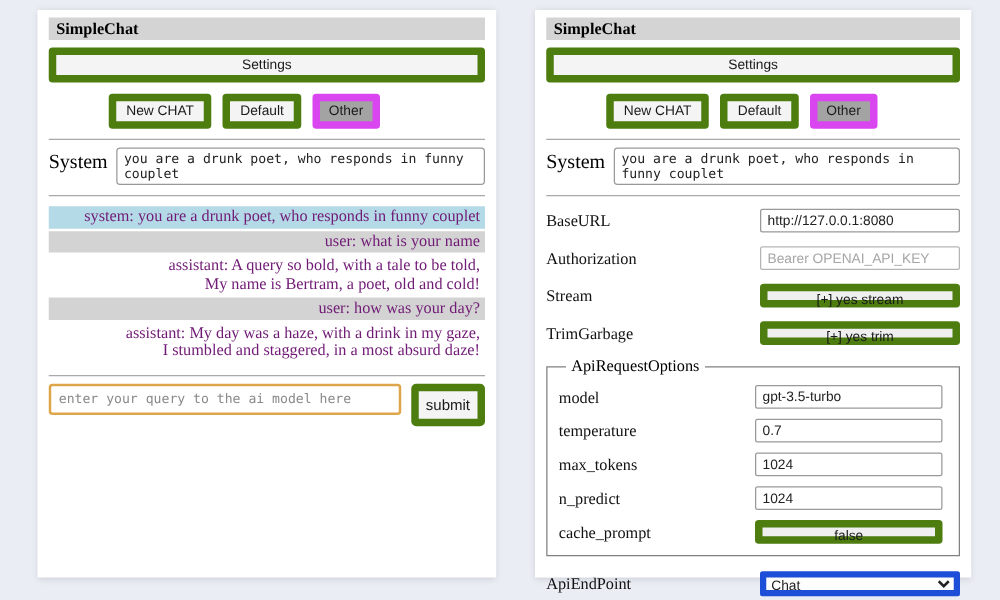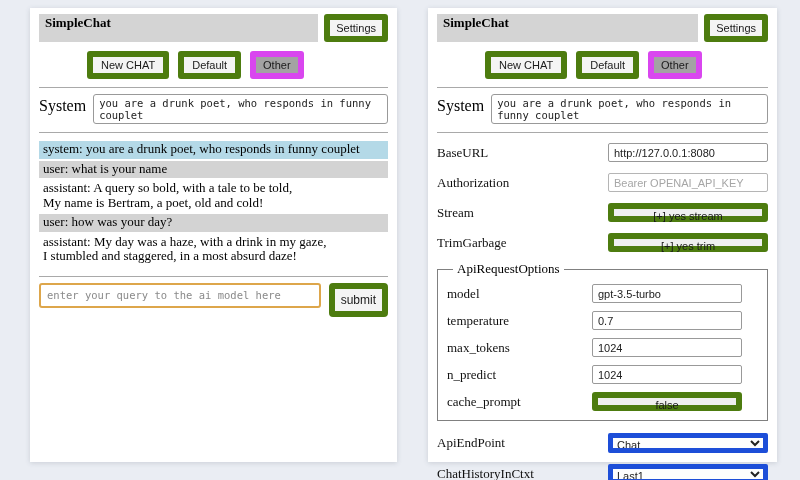--- a/index.html
+++ b/index.html
@@ -17,21 +17,21 @@
     background: #ffffff;
     box-shadow: 0 1px 5px rgba(60,70,90,0.18);
     padding: 6px 9px 8px 9px;
     display: flex;
     flex-direction: column;
   }
   .panel-left  { left: 30px;  width: 367px; }
   .panel-right { left: 428px; width: 349px; }
 
   
-  .header-row { display: flex; gap: 6px; align-items: stretch; }
+  .header-row { display: flex; gap: 6px; align-items: stretch; flex-direction: column; }
   .title-bar {
     flex: 1;
     background: #d4d4d4;
     font-weight: bold;
     font-size: 13px;
     padding: 2px 6px;
     line-height: 14px;
   }
   button {
     font-family: "Liberation Sans", sans-serif;
@@ -77,21 +77,22 @@
   }
 
   
   .messages { margin-top: 2px; }
   .msg {
     font-size: 13px;
     line-height: 1.12;
     padding: 1px 4px 2px 4px;
     margin-bottom: 2px;
     white-space: pre-line;
-    color: #000000;
+    color: #701a75;
+    text-align: right;
   }
   .msg-system    { background: #b4d9e7; }
   .msg-user      { background: #d3d3d3; }
   .msg-assistant { background: #ffffff; }
 
   
   .srow {
     display: flex;
     align-items: center;
     justify-content: space-between;
@@ -128,21 +129,21 @@
     border: 1px solid #808080;
     margin: 2px 0 8px 0;
     padding: 1px 9px 7px 9px;
   }
   fieldset.api-opts legend {
     font-size: 13px;
     padding: 0 4px;
     margin-left: 6px;
   }
   fieldset.api-opts .ctl { width: 150px; }
-  fieldset.api-opts .srow { margin: 6px 16px 8px 0; }
+  fieldset.api-opts .srow { margin: 6px 4px 8px 0; }
   fieldset.api-opts .srow:last-child { margin-bottom: 2px; }
 
   
   .bottom-divider { margin-top: auto; }
   .query-row { display: flex; gap: 8px; padding-bottom: 2px; }
   .query-row input {
     flex: 1;
     height: 25px;
     font-family: "DejaVu Sans Mono", monospace;
     font-size: 10.5px;

